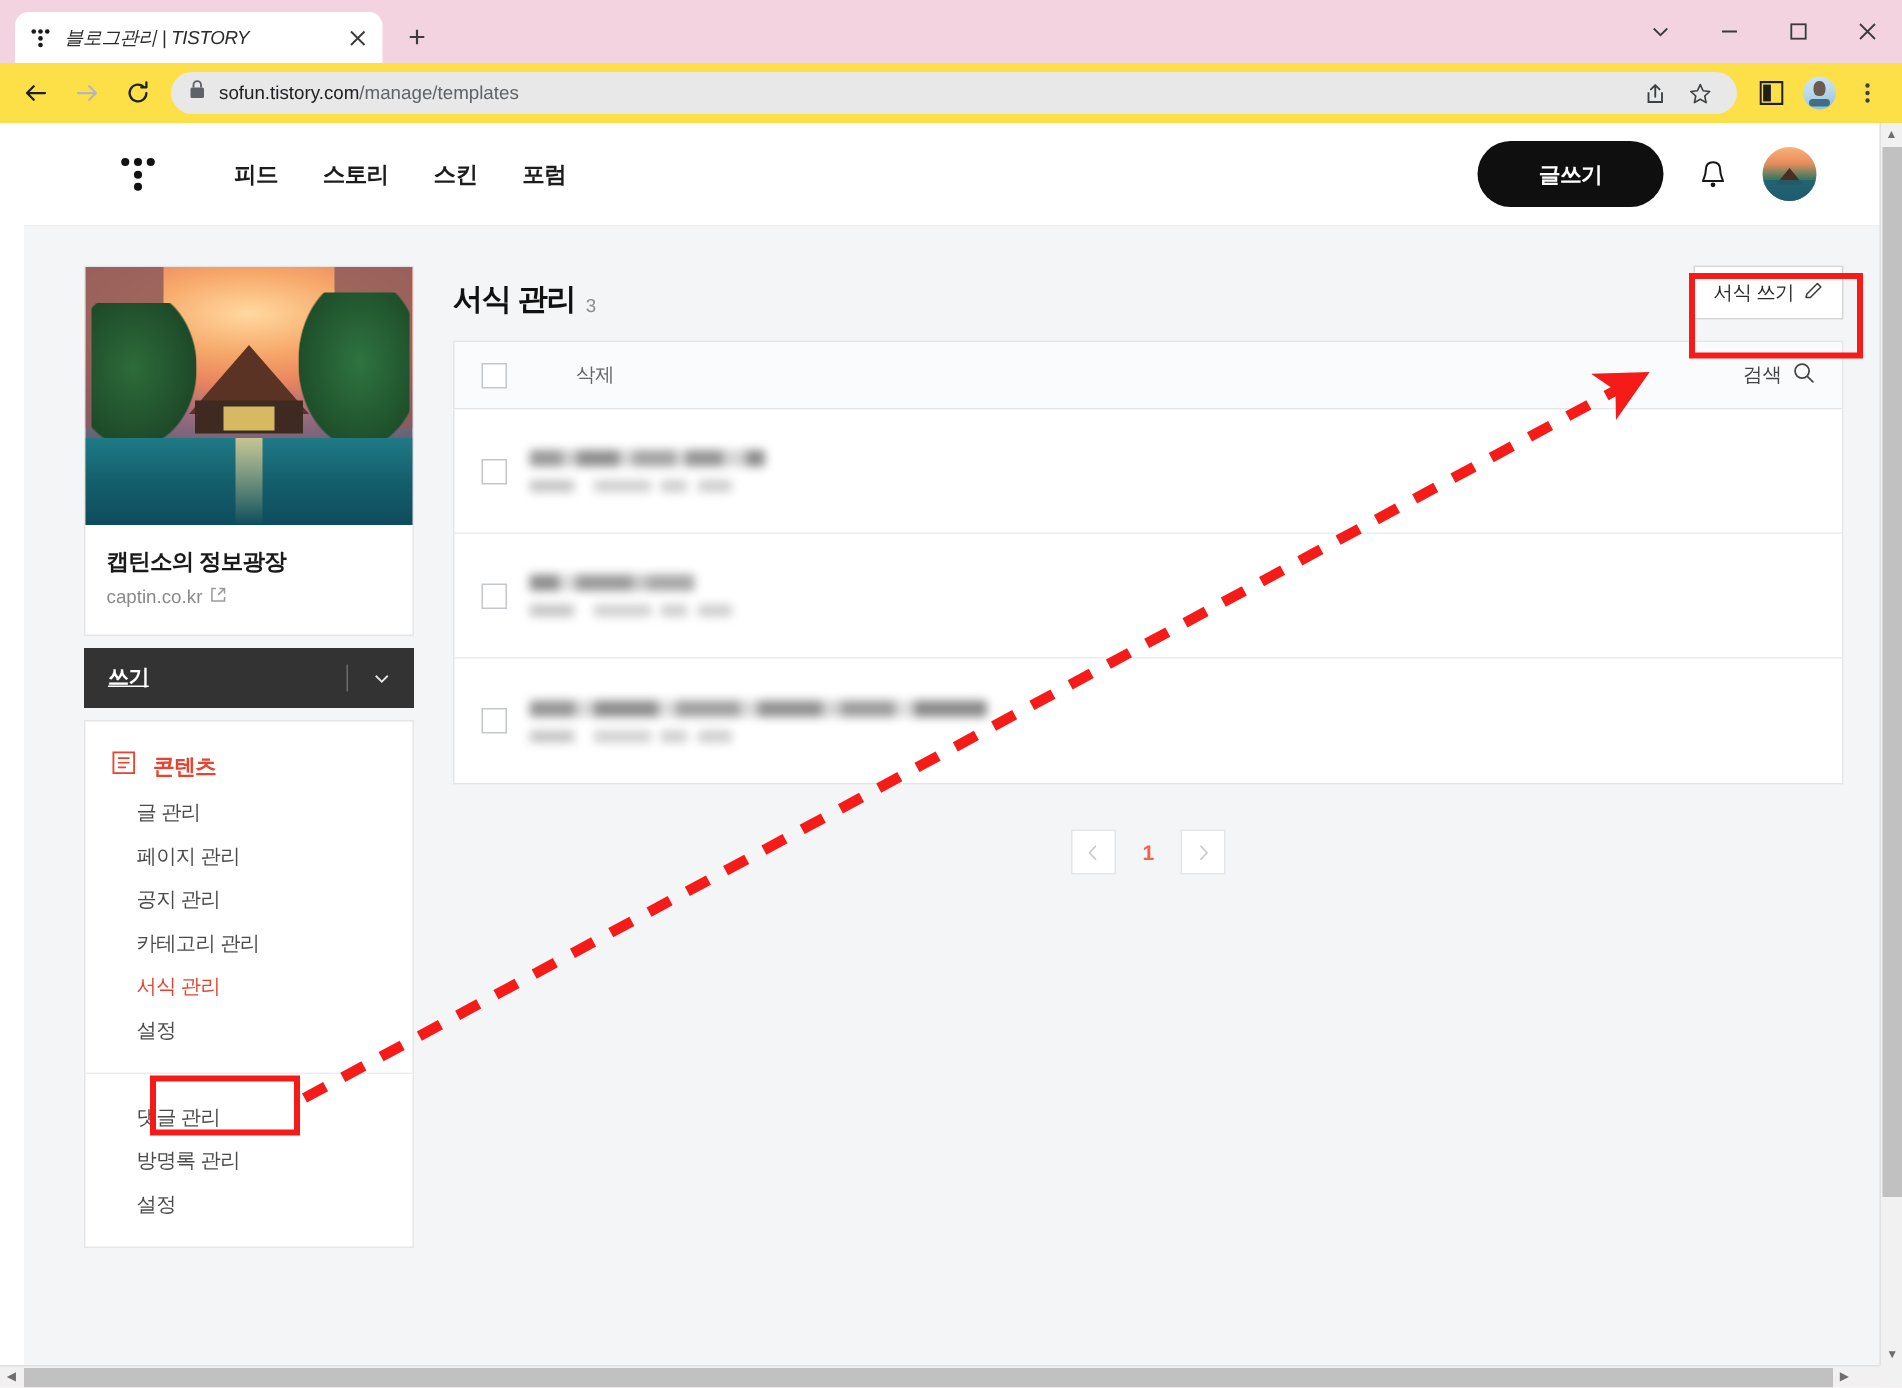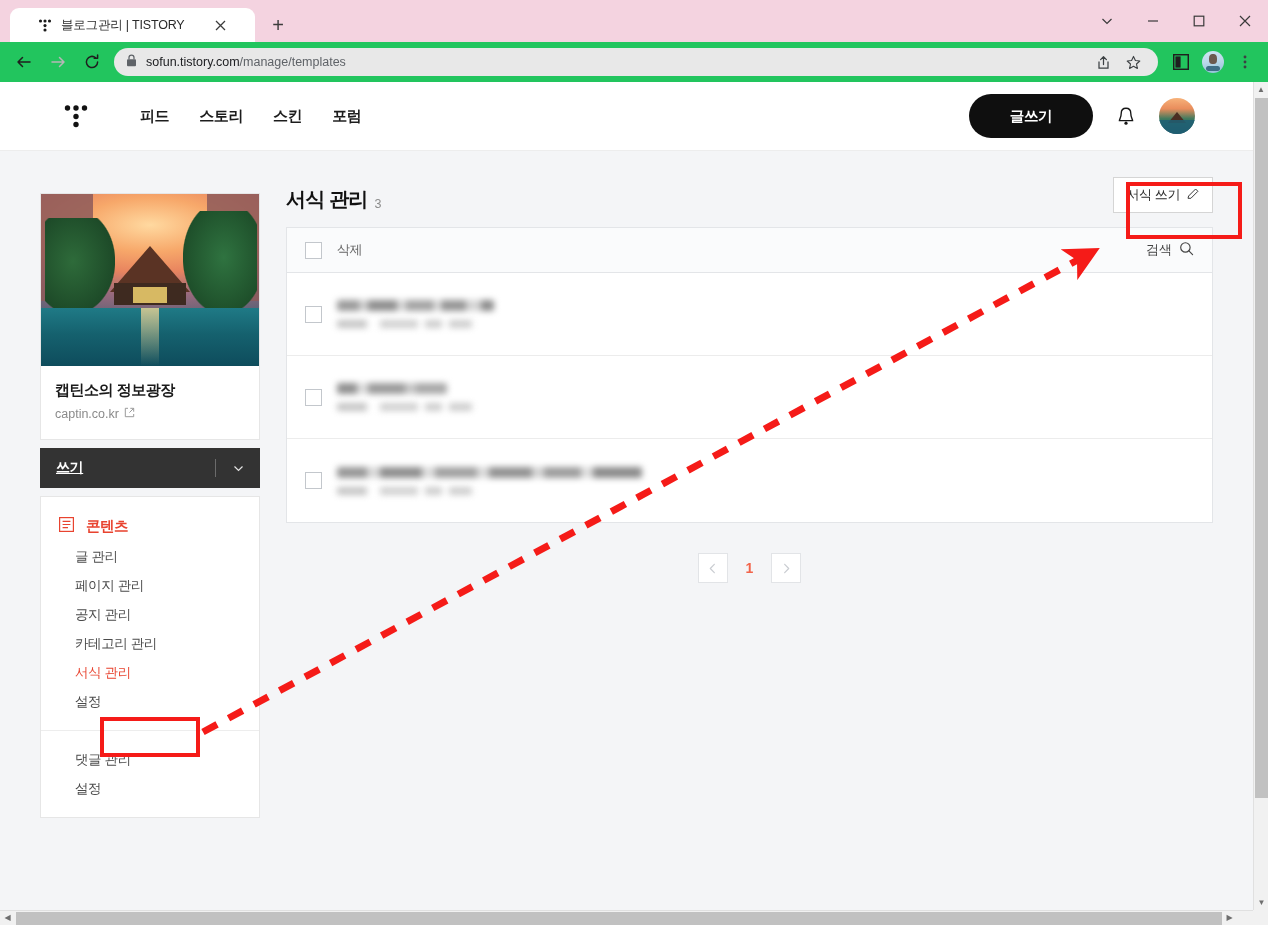--- a/index.html
+++ b/index.html
@@ -13,41 +13,41 @@
   
   .browser { width: 1268px; height: 925px; position: relative; background: #f2d5e0; }
 
   .tabstrip {
     height: 42px; background: #f4d3e0; display: flex; align-items: flex-end;
     padding-left: 10px; position: relative;
   }
   .tab {
     width: 245px; height: 34px; background: #ffffff;
     border-radius: 9px 9px 0 0; display: flex; align-items: center;
-    padding: 0 26px; gap: 8px; position: relative;
+    padding: 0 8px; gap: 8px; position: relative; font-style: italic;
   }
   .tab-favicon { width: 17px; height: 17px; display: flex; align-items: center; justify-content: center; flex: 0 0 auto; }
   .tab-title {
     font-size: 12.5px; color: #2b2b2b; white-space: nowrap; overflow: hidden;
     flex: 1 1 auto; letter-spacing: -0.2px;
   }
   .tab-close {
     width: 18px; height: 18px; flex: 0 0 auto; display:flex; align-items:center; justify-content:center;
     font-size: 14px; color: #444; line-height: 1;
   }
   .newtab {
     width: 30px; height: 30px; margin-left: 8px; margin-bottom: 2px;
     display: flex; align-items: center; justify-content: center;
     font-size: 20px; color: #3c3c3c; font-weight: 300;
   }
   .winctrls { position: absolute; right: 0; top: 0; height: 42px; display: flex; }
   .winbtn { width: 46px; height: 42px; display: flex; align-items: center; justify-content: center; color: #3a3a3a; }
 
   .toolbar {
-    height: 40px; background: #22c55e; display: flex; align-items: center;
+    height: 40px; background: #fde047; display: flex; align-items: center;
     padding: 0 8px; gap: 2px;
   }
   .navbtn {
     width: 32px; height: 32px; display: flex; align-items: center; justify-content: center;
     color: #1f1f1f; font-size: 17px; border-radius: 50%;
   }
   .navbtn.dim { color: #b7b7b7; }
   .omnibox {
     flex: 1 1 auto; height: 28px; background: #e8e8e8; border-radius: 14px;
     display: flex; align-items: center; padding: 0 12px; gap: 9px; margin: 0 6px 0 4px;
@@ -70,21 +70,21 @@
   .avatar-btn::after {
     content:""; position:absolute; left:4px; bottom:2px; width:14px; height:5px; border-radius:3px; background:#3f6f86;
   }
 
   
   .viewport {
     position: absolute; left: 0; top: 82px; width: 1268px; height: 843px;
     background: #ffffff; overflow: hidden;
   }
   .page {
-    position: absolute; left: 0; top: 0; width: 1253px; height: 828px;
+    position: absolute; left: 16px; top: 0; width: 1253px; height: 828px;
     background: #f4f5f7; overflow: hidden;
   }
 
   
   .site-header {
     height: 69px; background: #ffffff; border-bottom: 1px solid #ededed;
     display: flex; align-items: center; padding: 0 40px;
   }
   .logo { width: 44px; height: 44px; display:flex; align-items:center; justify-content:center; margin-left: 14px; }
   .gnb { display: flex; gap: 30px; margin-left: 42px; }
@@ -103,21 +103,21 @@
   .profile-pic .roof {
     position:absolute; left:50%; top:38%; transform:translateX(-50%);
     width:0;height:0;border-left:9px solid transparent;border-right:9px solid transparent;border-bottom:11px solid #4a2e22;
   }
   .profile-pic .water { position:absolute; left:0; bottom:0; width:100%; height:38%; background:#1f5f74; opacity:.85; }
 
   
   .content { display: flex; padding: 26px 40px 0 40px; gap: 26px; }
 
   
-  .sidebar { width: 220px; flex: 0 0 220px; margin-top: 16px; }
+  .sidebar { width: 220px; flex: 0 0 220px; }
   .blog-card { background: #fff; border: 1px solid #e6e6e6; }
   .blog-thumb {
     width: 100%; height: 172px; position: relative; overflow: hidden;
     background:
       radial-gradient(ellipse 120% 60% at 50% 18%, #ffd9a0 0%, #f7a86a 26%, #e8845f 46%, #9a6a7e 68%, #4a5f72 100%);
   }
   .blog-thumb .b-left { position:absolute; left:0; top:0; width:24%; height:62%; background:#8d5a5a; opacity:.85; }
   .blog-thumb .b-right { position:absolute; right:0; top:0; width:24%; height:62%; background:#8d5a5a; opacity:.85; }
   .blog-thumb .tree-l { position:absolute; left:2%; top:14%; width:32%; height:56%; background:radial-gradient(ellipse at 40% 45%, #2e6b3a 0%, #1d4a28 70%, transparent 72%); }
   .blog-thumb .tree-r { position:absolute; right:1%; top:10%; width:34%; height:60%; background:radial-gradient(ellipse at 55% 45%, #2f7340 0%, #1e4f2a 70%, transparent 72%); }
@@ -168,21 +168,21 @@
   .main-title { font-size: 20px; font-weight: 700; color: #111; letter-spacing: -0.8px; }
   .main-count { font-size: 12.5px; color: #8c8c8c; margin-left: 7px; position: relative; top: -2px; }
   .tpl-write-btn {
     margin-left: auto; height: 36px; min-width: 92px; padding: 16px 12px;
     border: 1px solid #d5d5d5; background: #fff; display: flex; align-items: center;
     justify-content: center; gap: 6px; font-size: 13px; color: #2a2a2a; letter-spacing: -0.4px;
   }
 
   .list-toolbar {
     background: #fafbfc; border: 1px solid #e3e5e8; height: 46px;
-    display: flex; align-items: center; padding: 0 18px;
+    display: flex; align-items: center; padding: 0 18px; gap: 31px;
   }
   .cbox { width: 17px; height: 17px; border: 1px solid #c3c7cc; background: #fff; flex: 0 0 auto; }
   .toolbar-del { font-size: 13px; color: #666; margin-left: 15px; letter-spacing: -0.4px; }
   .toolbar-search { margin-left: auto; display: flex; align-items: center; gap: 7px; font-size: 13px; color: #444; }
 
   .list { background: #fff; border: 1px solid #e3e5e8; border-top: none; }
   .list-row {
     height: 83px; display: flex; align-items: center; padding: 0 18px;
     border-bottom: 1px solid #ececec;
   }
@@ -416,20 +416,21 @@
               <div class="menu-sub">글 관리</div>
               <div class="menu-sub">페이지 관리</div>
               <div class="menu-sub">공지 관리</div>
               <div class="menu-sub">카테고리 관리</div>
               <div class="menu-sub active">서식 관리</div>
               <div class="menu-sub">설정</div>
             </div>
 
             <div class="menu-group">
               <div class="menu-sub">댓글 관리</div>
+              <div class="menu-sub">방명록 관리</div>
               <div class="menu-sub">설정</div>
             </div>
           </div>
         </aside>
 
         <section class="main">
 
           <div class="main-head">
             <span class="main-title">서식 관리</span>
             <span class="main-count">3</span>

